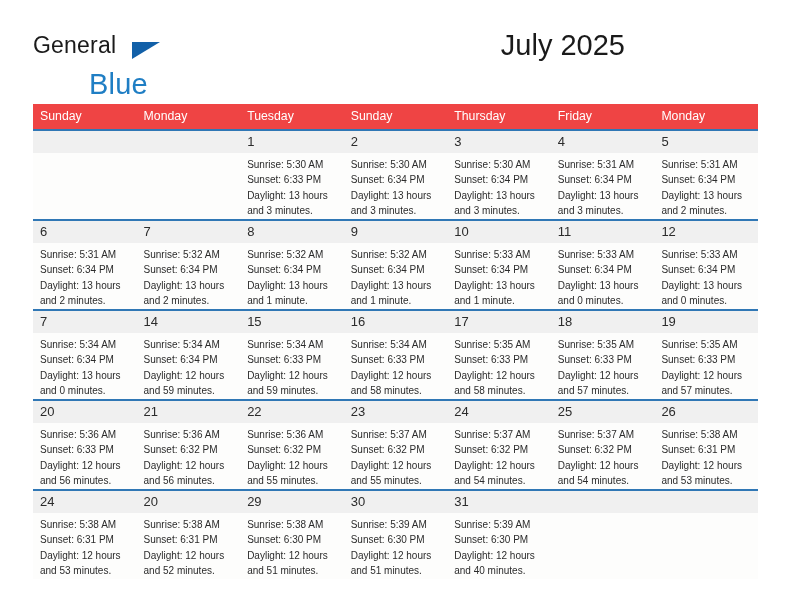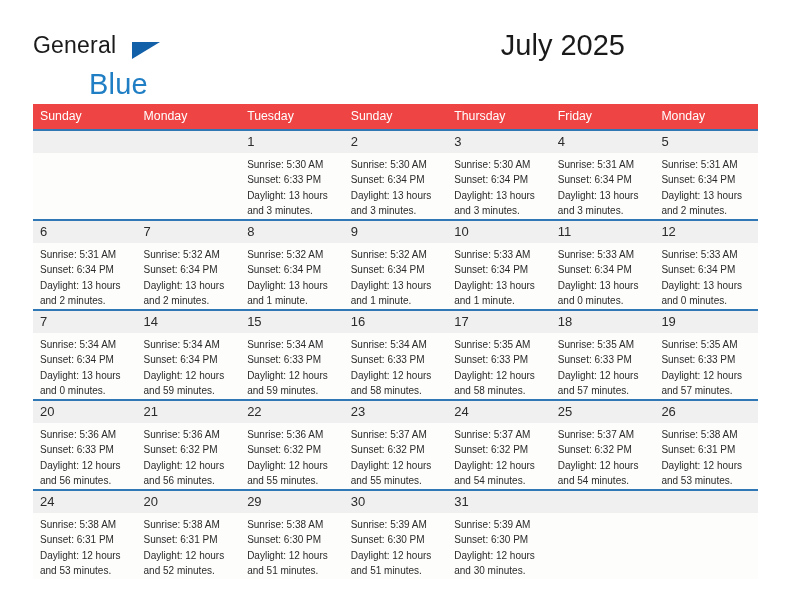--- a/index.html
+++ b/index.html
@@ -451,21 +451,21 @@
               <div>Daylight: 12 hours</div>
               <div>and 51 minutes.</div>
             </div>
           </td>
           <td class="vsep ">
             <span class="daynum">31</span>
             <div class="detail">
               <div>Sunrise: 5:39 AM</div>
               <div>Sunset: 6:30 PM</div>
               <div>Daylight: 12 hours</div>
-              <div>and 30 minutes.</div>
+              <div>and 40 minutes.</div>
             </div>
           </td>
           <td class="vsep empty">
             <span class="daynum"></span>
           </td>
           <td class="vsep empty">
             <span class="daynum"></span>
           </td>
         </tr>
       </tbody>

